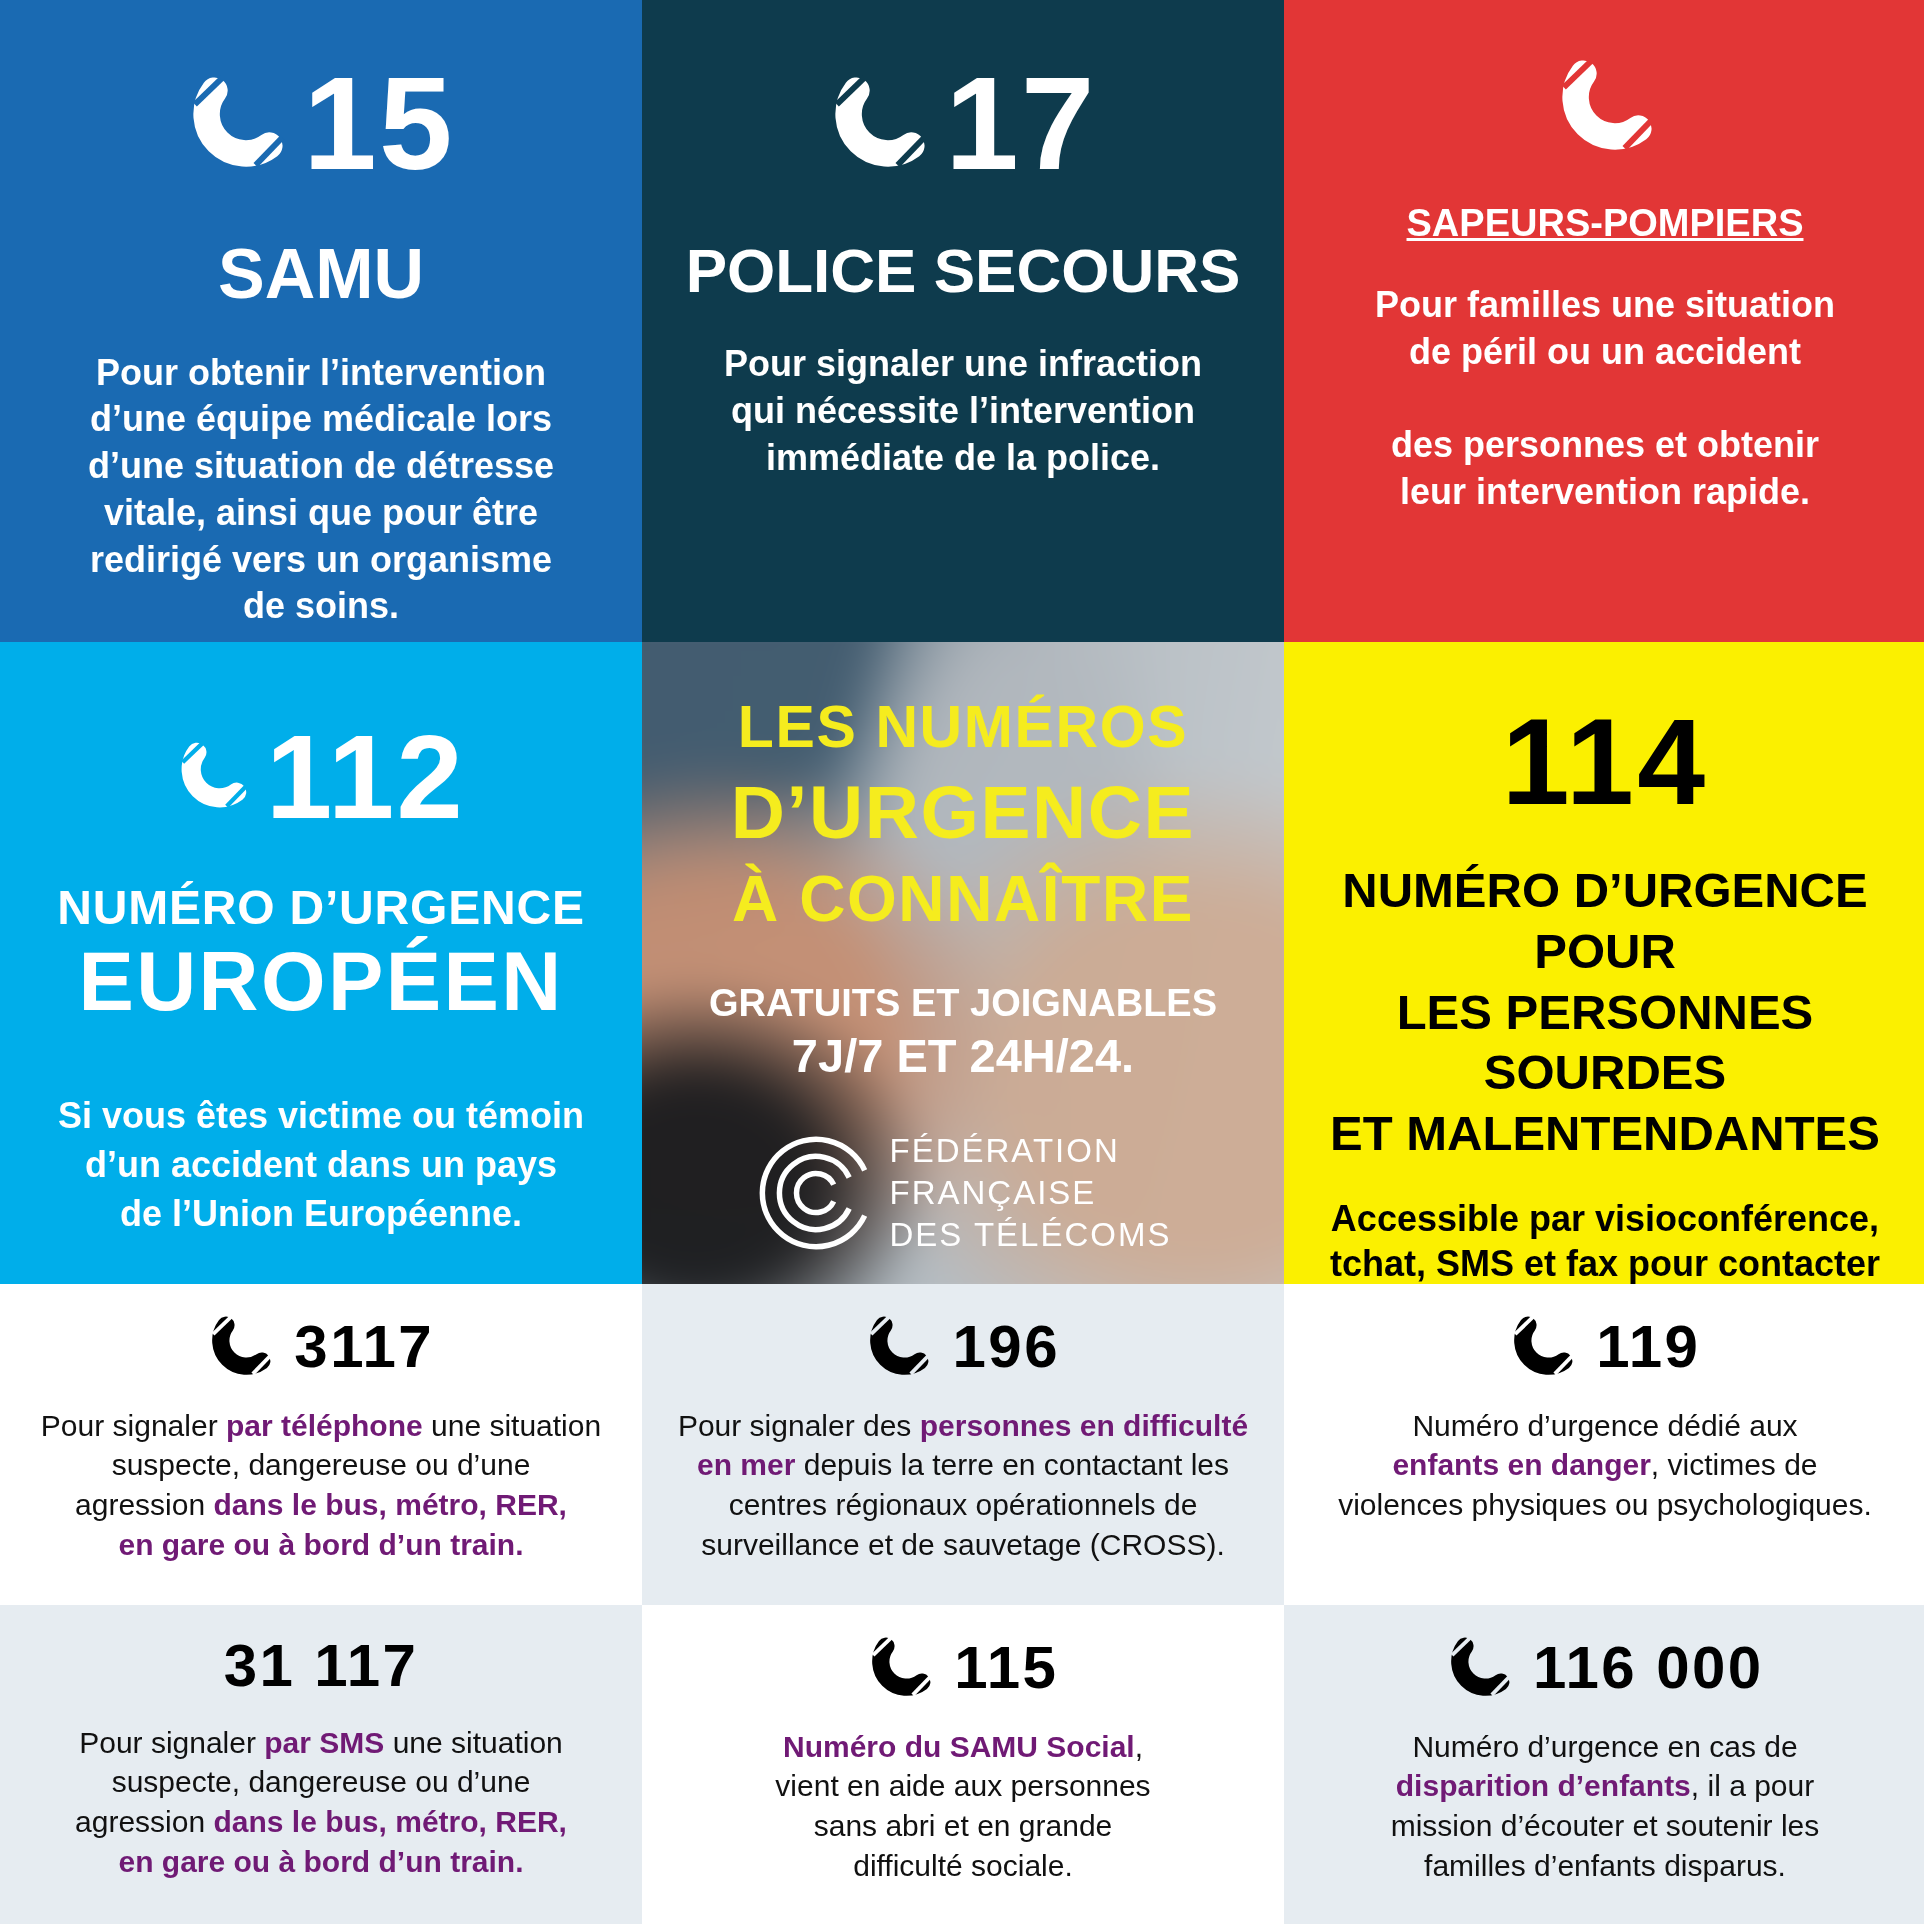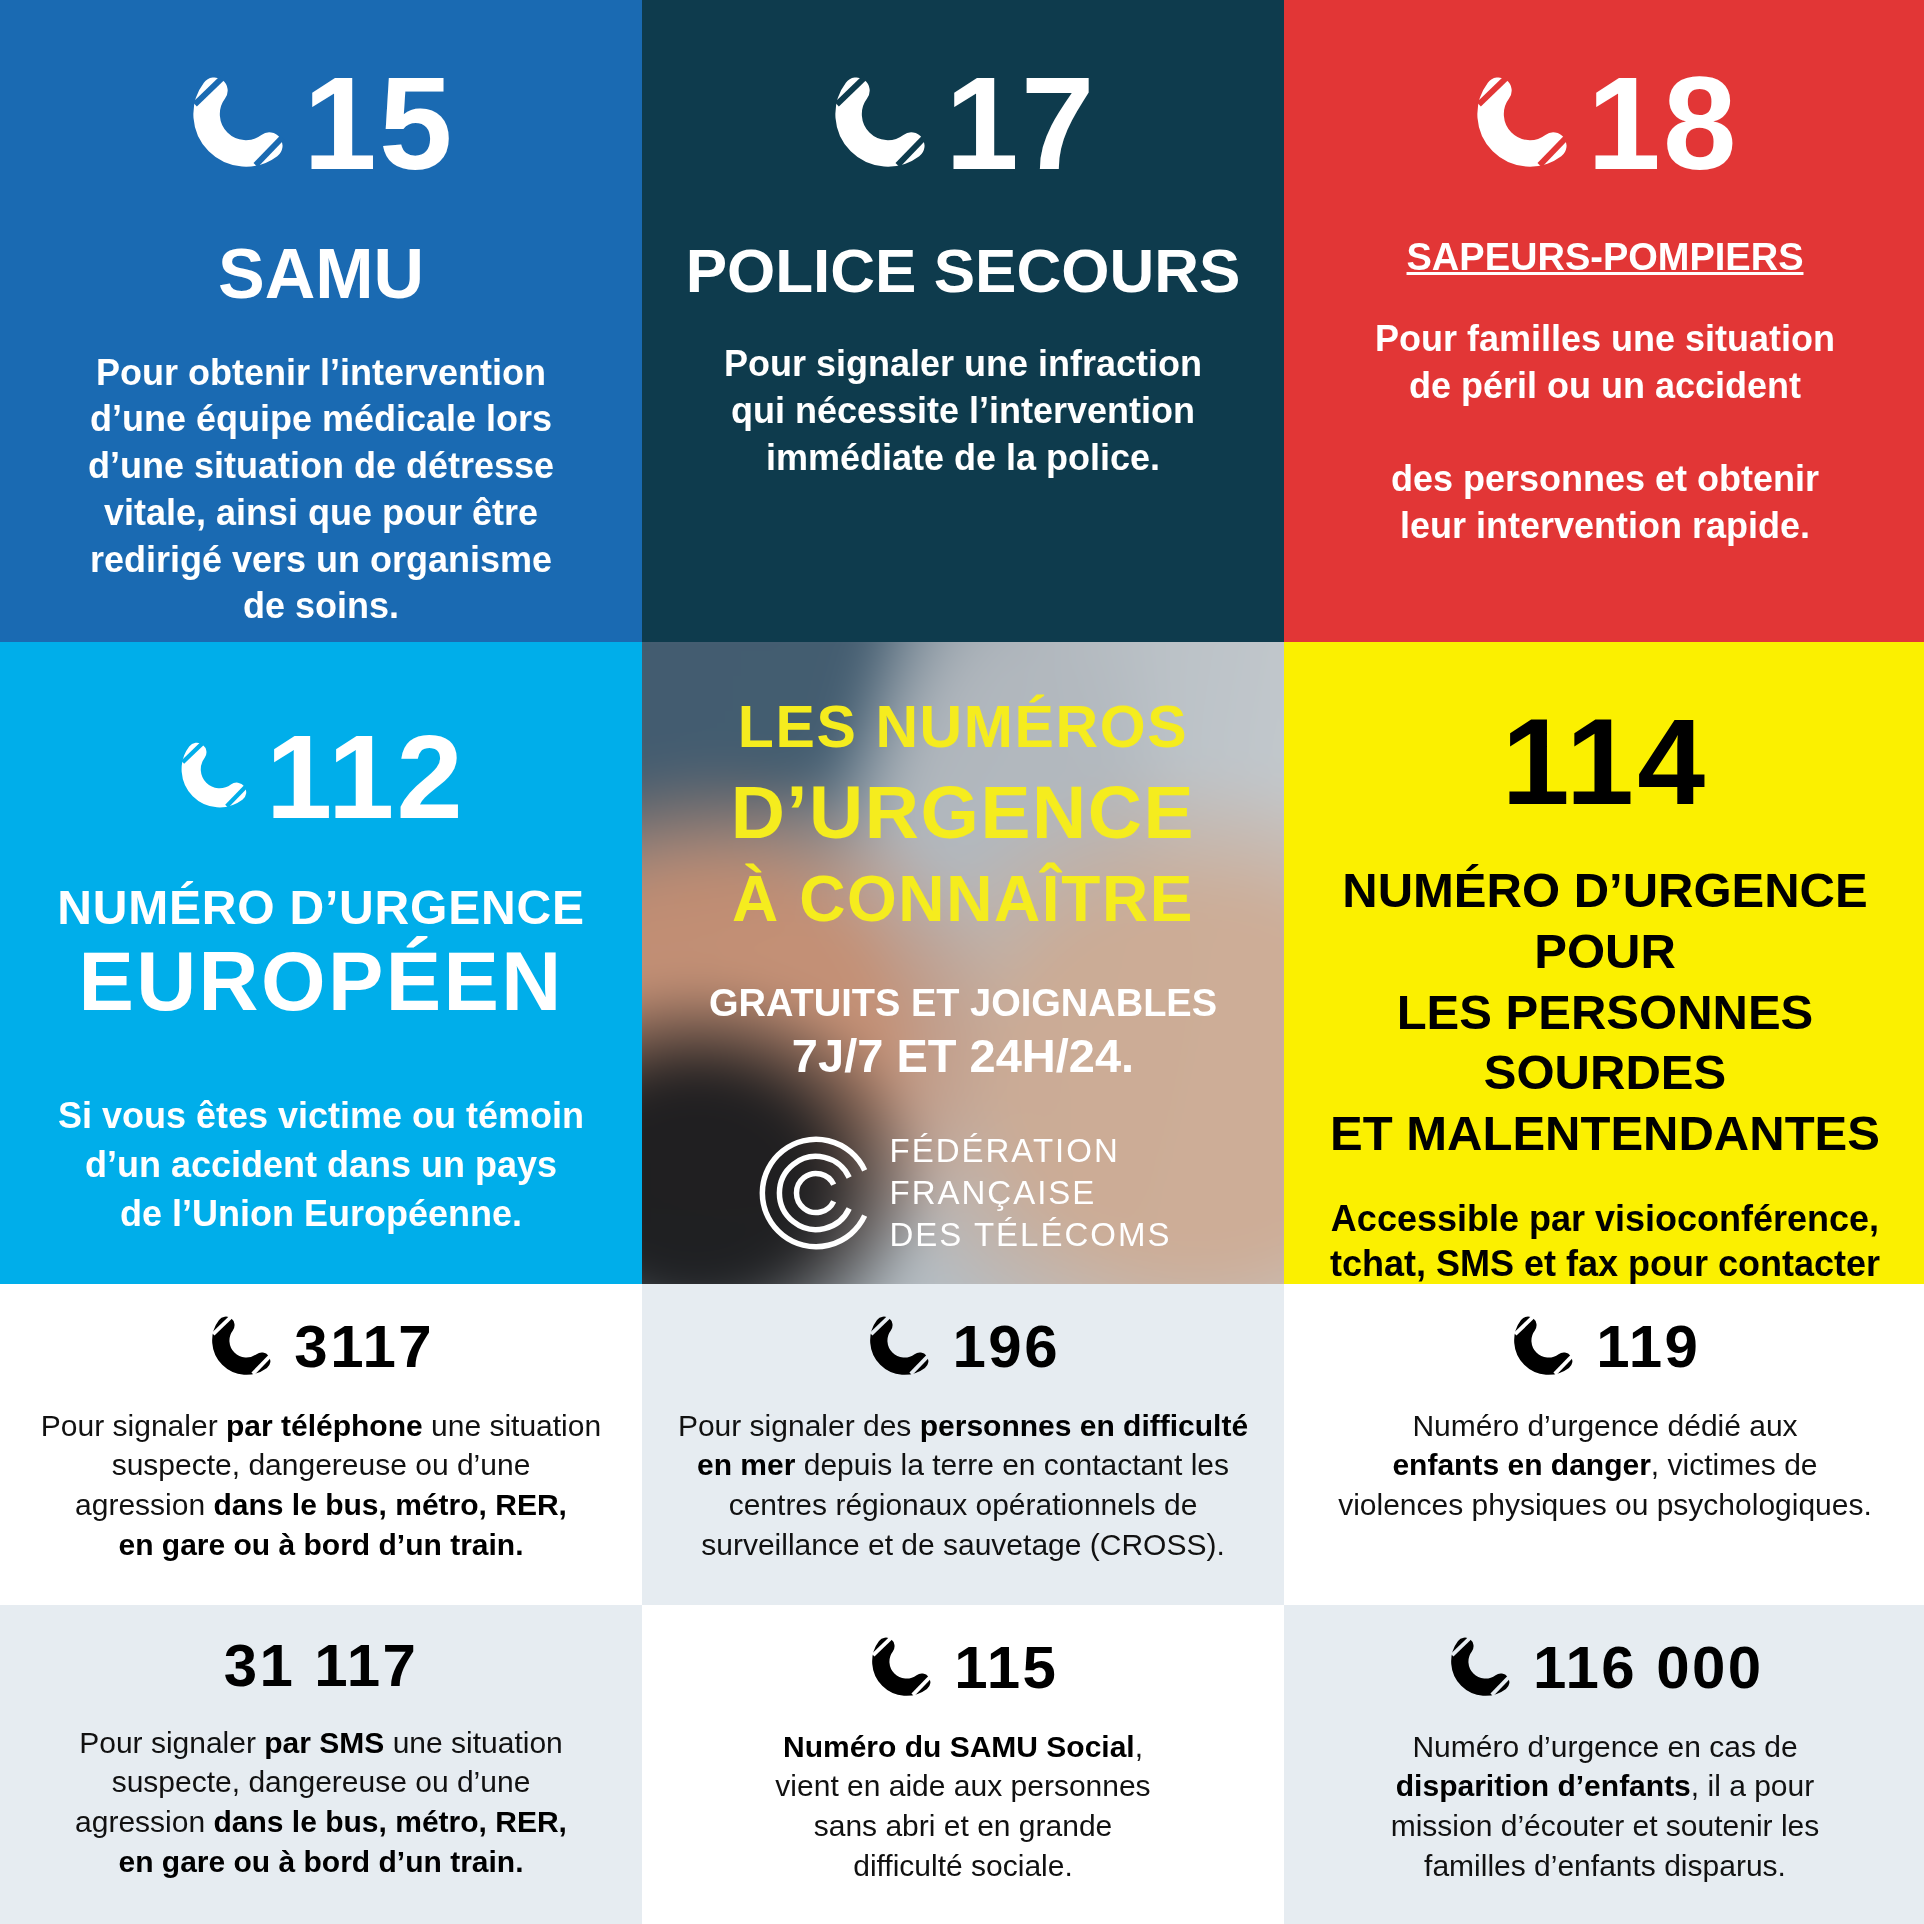--- a/index.html
+++ b/index.html
@@ -59,21 +59,21 @@
   .c-114 .num{margin-top:59px;font-size:122px;font-weight:bold;line-height:1;letter-spacing:3.2px;position:relative;z-index:2;}
   .c-114 .svc{margin-top:37px;font-size:49px;line-height:1.24;white-space:normal;width:561px;}
   .c-114 .desc{margin-top:32px;font-weight:bold;font-size:36px;line-height:1.27;width:577px;}
 
   
   .rowS{color:#000;}
   .rowS .numrow{margin-top:30.5px;gap:22.5px;}
   .rowS .num{font-size:60px;}
   .rowS .phone{width:64px;height:64px;}
   .rowS .desc{margin-top:27px;font-size:30px;line-height:1.33;width:594px;color:#111;}
-  .rowS .desc b{color:#000000;}
+  .rowS .desc b{color:#701a75;}
 
   
   .c-samu{background:var(--bg);}
   .c-police{background:var(--bg);}
   .c-pompiers{background:var(--bg);}
   .c-eu{background:var(--bg);}
   .c-114{background:var(--bg);}
   .rowS{background:var(--bg);}
 </style>
 </head>
@@ -107,21 +107,20 @@
     <p class="desc"><span>Pour signaler une infraction</span><br><span>qui nécessite l’intervention</span><br><span>immédiate de la police.</span></p>
   </section>
 
   <section class="cell row1 c-pompiers" style="--bg:#e23636">
     <div class="numrow">
       <svg class="phone" viewBox="0 0 100 100" aria-hidden="true">
         <path d="M28 16 A40 40 0 0 0 84 72" fill="none" stroke="currentColor" stroke-width="27" stroke-linecap="round"></path>
         <line x1="8" y1="30" x2="36" y2="3" stroke="var(--bg)" stroke-width="6"></line>
         <line x1="70" y1="92" x2="97" y2="64" stroke="var(--bg)" stroke-width="6"></line>
       </svg>
-      <span class="num">18</span>
     </div>
     <h2 class="svc">SAPEURS-POMPIERS</h2>
     <p class="desc"><span>Pour familles une situation</span><br><span>de péril ou un accident</span><br><br><span>des personnes et obtenir</span><br><span>leur intervention rapide.</span></p>
   </section>
 
   <section class="cell c-eu" style="--bg:#00aeea">
     <div class="numrow">
       <svg class="phone" viewBox="0 0 100 100" aria-hidden="true">
         <path d="M28 16 A40 40 0 0 0 84 72" fill="none" stroke="currentColor" stroke-width="27" stroke-linecap="round"></path>
         <line x1="8" y1="30" x2="36" y2="3" stroke="var(--bg)" stroke-width="6"></line>

